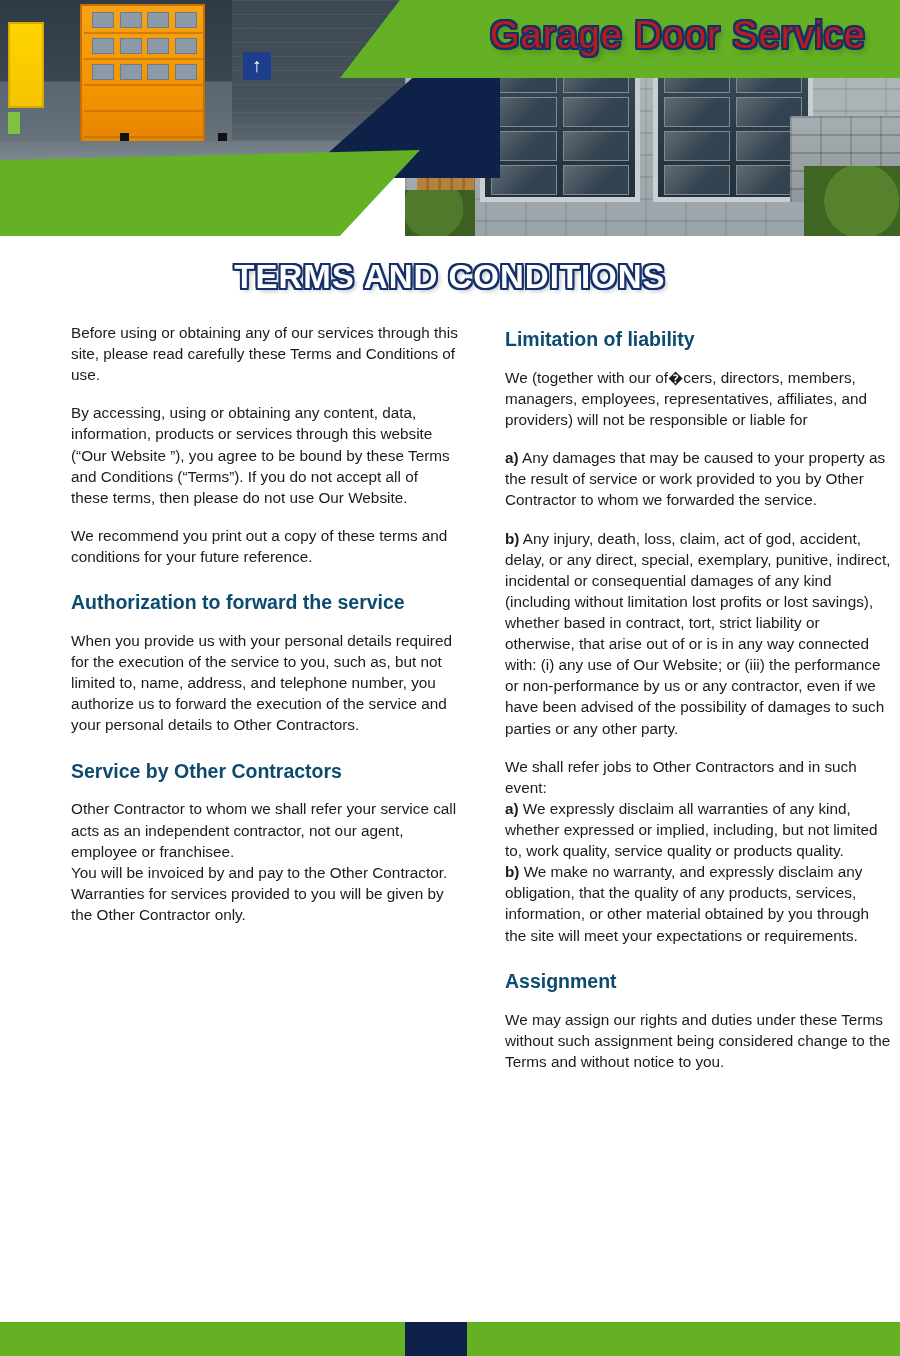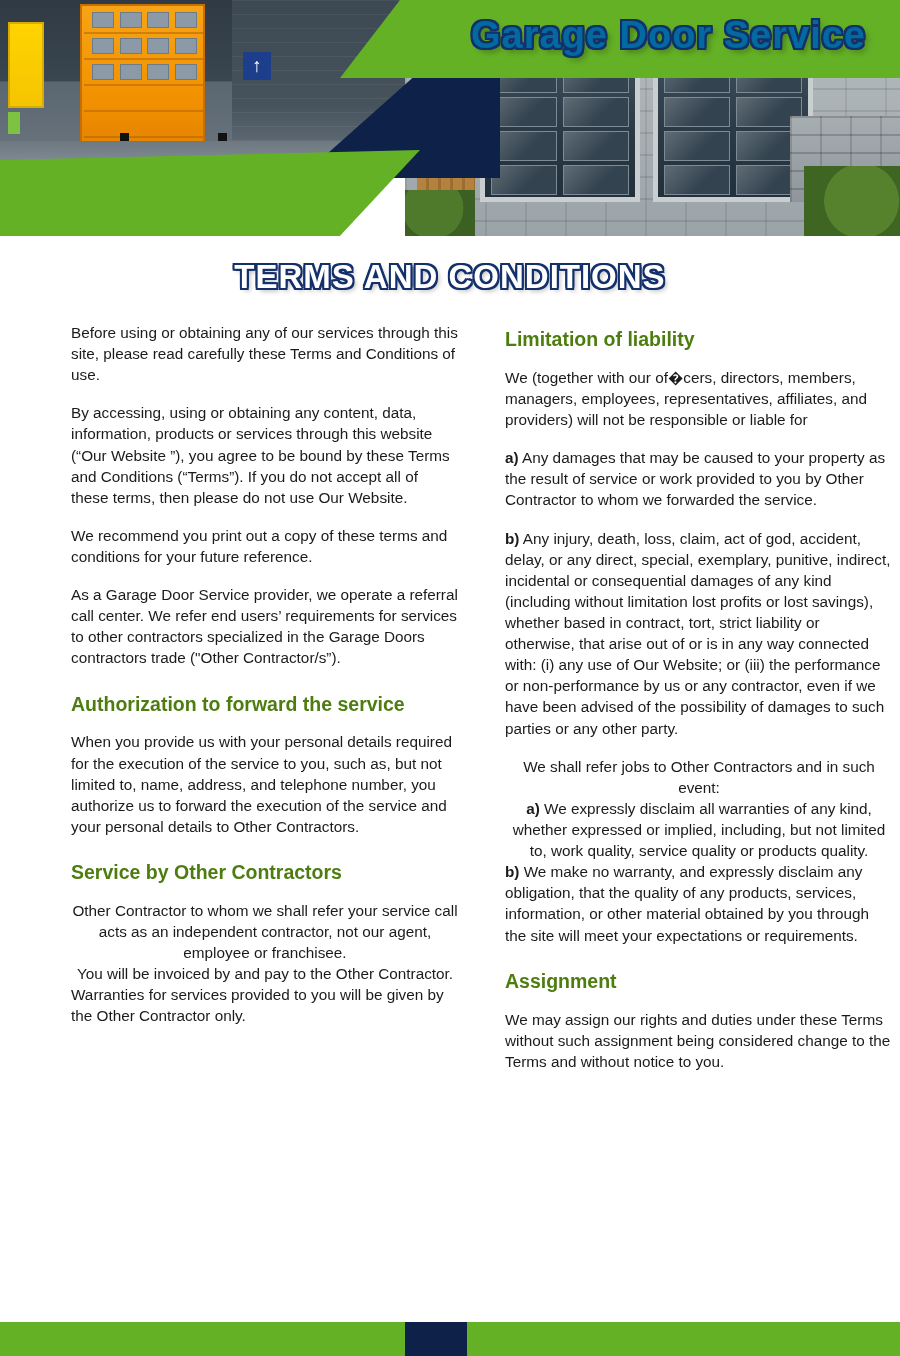--- a/index.html
+++ b/index.html
@@ -174,23 +174,23 @@
     position: absolute;
     left: 0; top: 150px;
     width: 470px; height: 88px;
     background: #64b126;
     clip-path: polygon(0 10px, 420px 0, 338px 100%, 0 100%);
   }
   .header-title {
     position: absolute;
     right: 34px; top: 14px;
     font-size: 38px;
-    font-weight: bold;
+    font-weight: normal;
     letter-spacing: 1px;
-    color: #0369a1;
+    color: #b91c1c;
     text-shadow:
       -2px -2px 0 #14306b, 2px -2px 0 #14306b, -2px 2px 0 #14306b, 2px 2px 0 #14306b,
       0 -2px 0 #14306b, 0 2px 0 #14306b, -2px 0 0 #14306b, 2px 0 0 #14306b,
       4px 4px 6px rgba(0,0,0,.35);
     white-space: nowrap;
   }
 
   
   .doc-title {
     position: absolute;
@@ -220,31 +220,30 @@
     top: 0;
     width: 388px;
     color: #1b1b1b;
     font-size: 15.3px;
     line-height: 1.38;
   }
   .col-left { left: 31px; }
   .col-right { left: 465px; }
 
   h2.sec {
-    color: #4d7c0f;
+    color: #0c4a6e;
     font-size: 19.5px;
     font-weight: bold;
     margin: 22px 0 14px 0;
   }
   p.para {
     margin: 0 0 17px 0;
   }
   p.tight {
     margin: 0 0 0 0;
-    text-align: center;
   }
   .lbl { font-weight: bold; }
 
   
   .footer {
     position: absolute;
     left: 0; bottom: 0;
     width: 900px; height: 34px;
     background: #64b126;
   }
@@ -339,21 +338,20 @@
 
 <div class="doc-title">TERMS AND CONDITIONS</div>
 
 <div class="content">
 
   <div class="col col-left">
     <p class="para">Before using or obtaining any of our services through this site, please read carefully these Terms and Conditions of use.</p>
     <p class="para">By accessing, using or obtaining any content, data, information, products or services through this website (“Our Website ”), you agree to be bound by these Terms and Conditions (“Terms”). If you do not accept all of these terms, then please do not use Our Website.</p>
     <p class="para">We recommend you print out a copy of these terms and conditions for your future reference.</p>
 
-    <p class="para">As a Garage Door Service provider, we operate a referral call center. We refer end users’ requirements for services to other contractors specialized in the Garage Doors contractors trade ("Other Contractor/s”).</p>
 
     <h2 class="sec">Authorization to forward the service</h2>
     <p class="para">When you provide us with your personal details required for the execution of the service to you, such as, but not limited to, name, address, and telephone number, you authorize us to forward the execution of the service and your personal details to Other Contractors.</p>
 
     <h2 class="sec">Service by Other Contractors</h2>
     <p class="tight">Other Contractor to whom we shall refer your service call acts as an independent contractor, not our agent, employee or franchisee.</p>
     <p class="tight">You will be invoiced by and pay to the Other Contractor.</p>
     <p class="para">Warranties for services provided to you will be given by the Other Contractor only.</p>
   </div>
 

